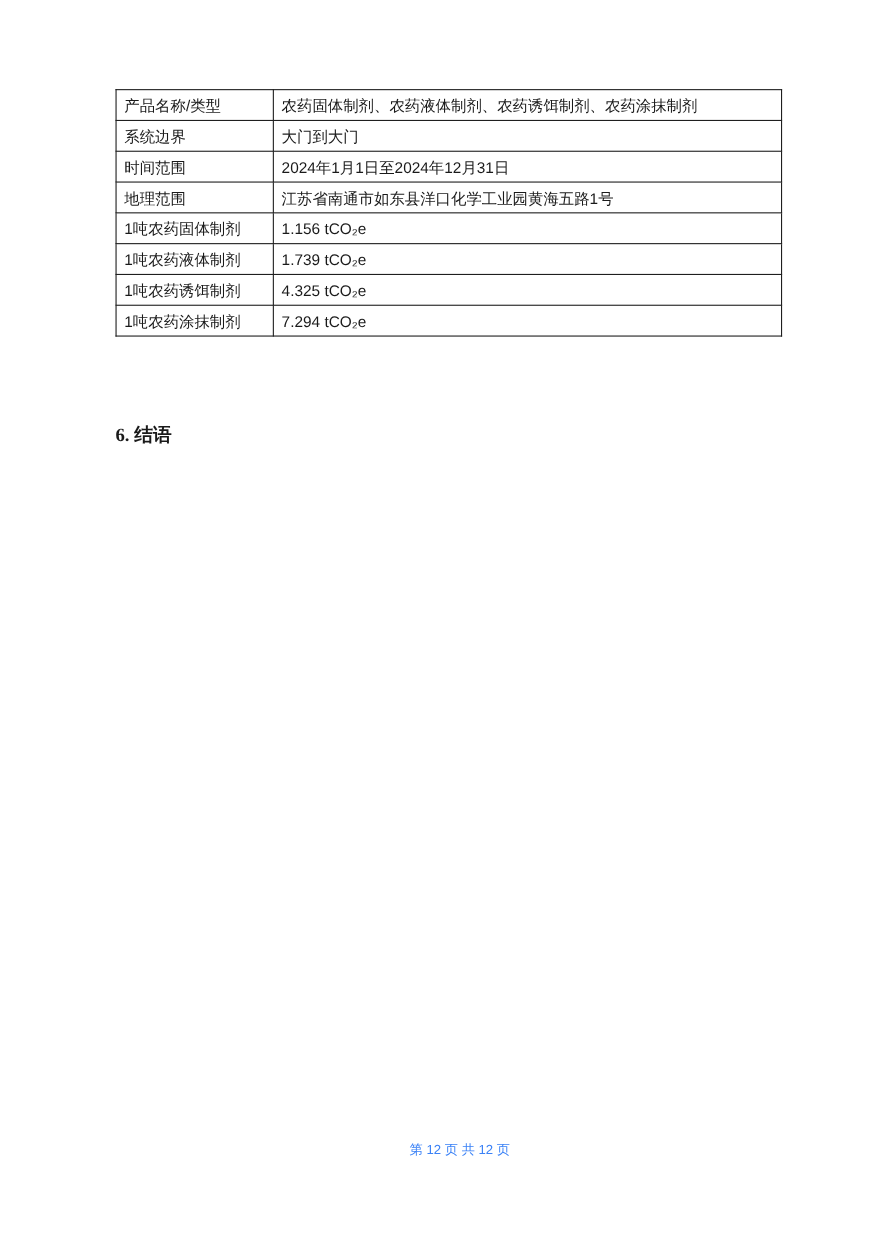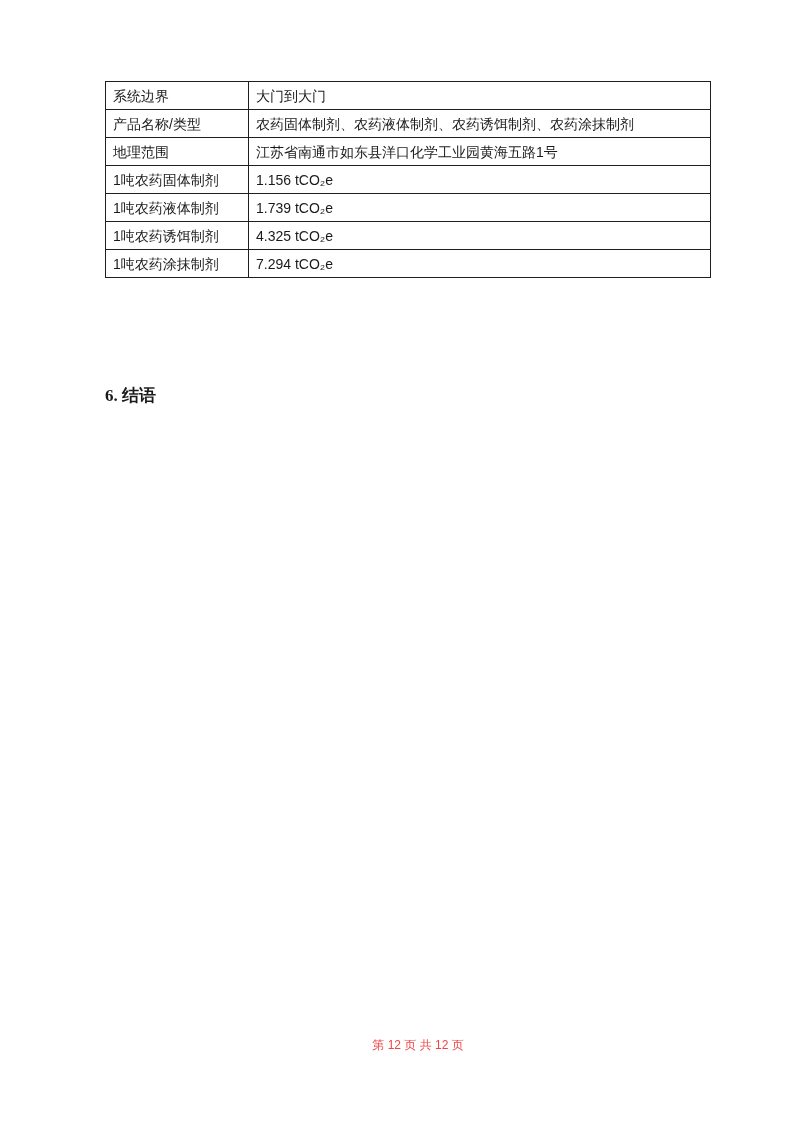--- a/index.html
+++ b/index.html
@@ -54,38 +54,42 @@
     text-justify: inter-ideograph;
     letter-spacing: 0.2px;
   }
   .footer {
     position: absolute;
     left: 0;
     top: 1037px;
     width: 794px;
     text-align: center;
     font-size: 12px;
-    color: #ef4444;
+    color: #3b82f6;
     padding-left: 42px;
   }
 </style>
 </head>
 <body>
 
 <div class="page">
 
   <table class="doc-table">
     <tbody>
       <tr>
+        <td class="col-label">产品名称/类型</td>
+        <td class="col-value">农药固体制剂、农药液体制剂、农药诱饵制剂、农药涂抹制剂</td>
+      </tr>
+      <tr>
         <td class="col-label">系统边界</td>
         <td class="col-value">大门到大门</td>
       </tr>
       <tr>
-        <td class="col-label">产品名称/类型</td>
-        <td class="col-value">农药固体制剂、农药液体制剂、农药诱饵制剂、农药涂抹制剂</td>
+        <td class="col-label">时间范围</td>
+        <td class="col-value">2024年1月1日至2024年12月31日</td>
       </tr>
       <tr>
         <td class="col-label">地理范围</td>
         <td class="col-value">江苏省南通市如东县洋口化学工业园黄海五路1号</td>
       </tr>
       <tr>
         <td class="col-label">1吨农药固体制剂</td>
         <td class="col-value">1.156 tCO₂e</td>
       </tr>
       <tr>

